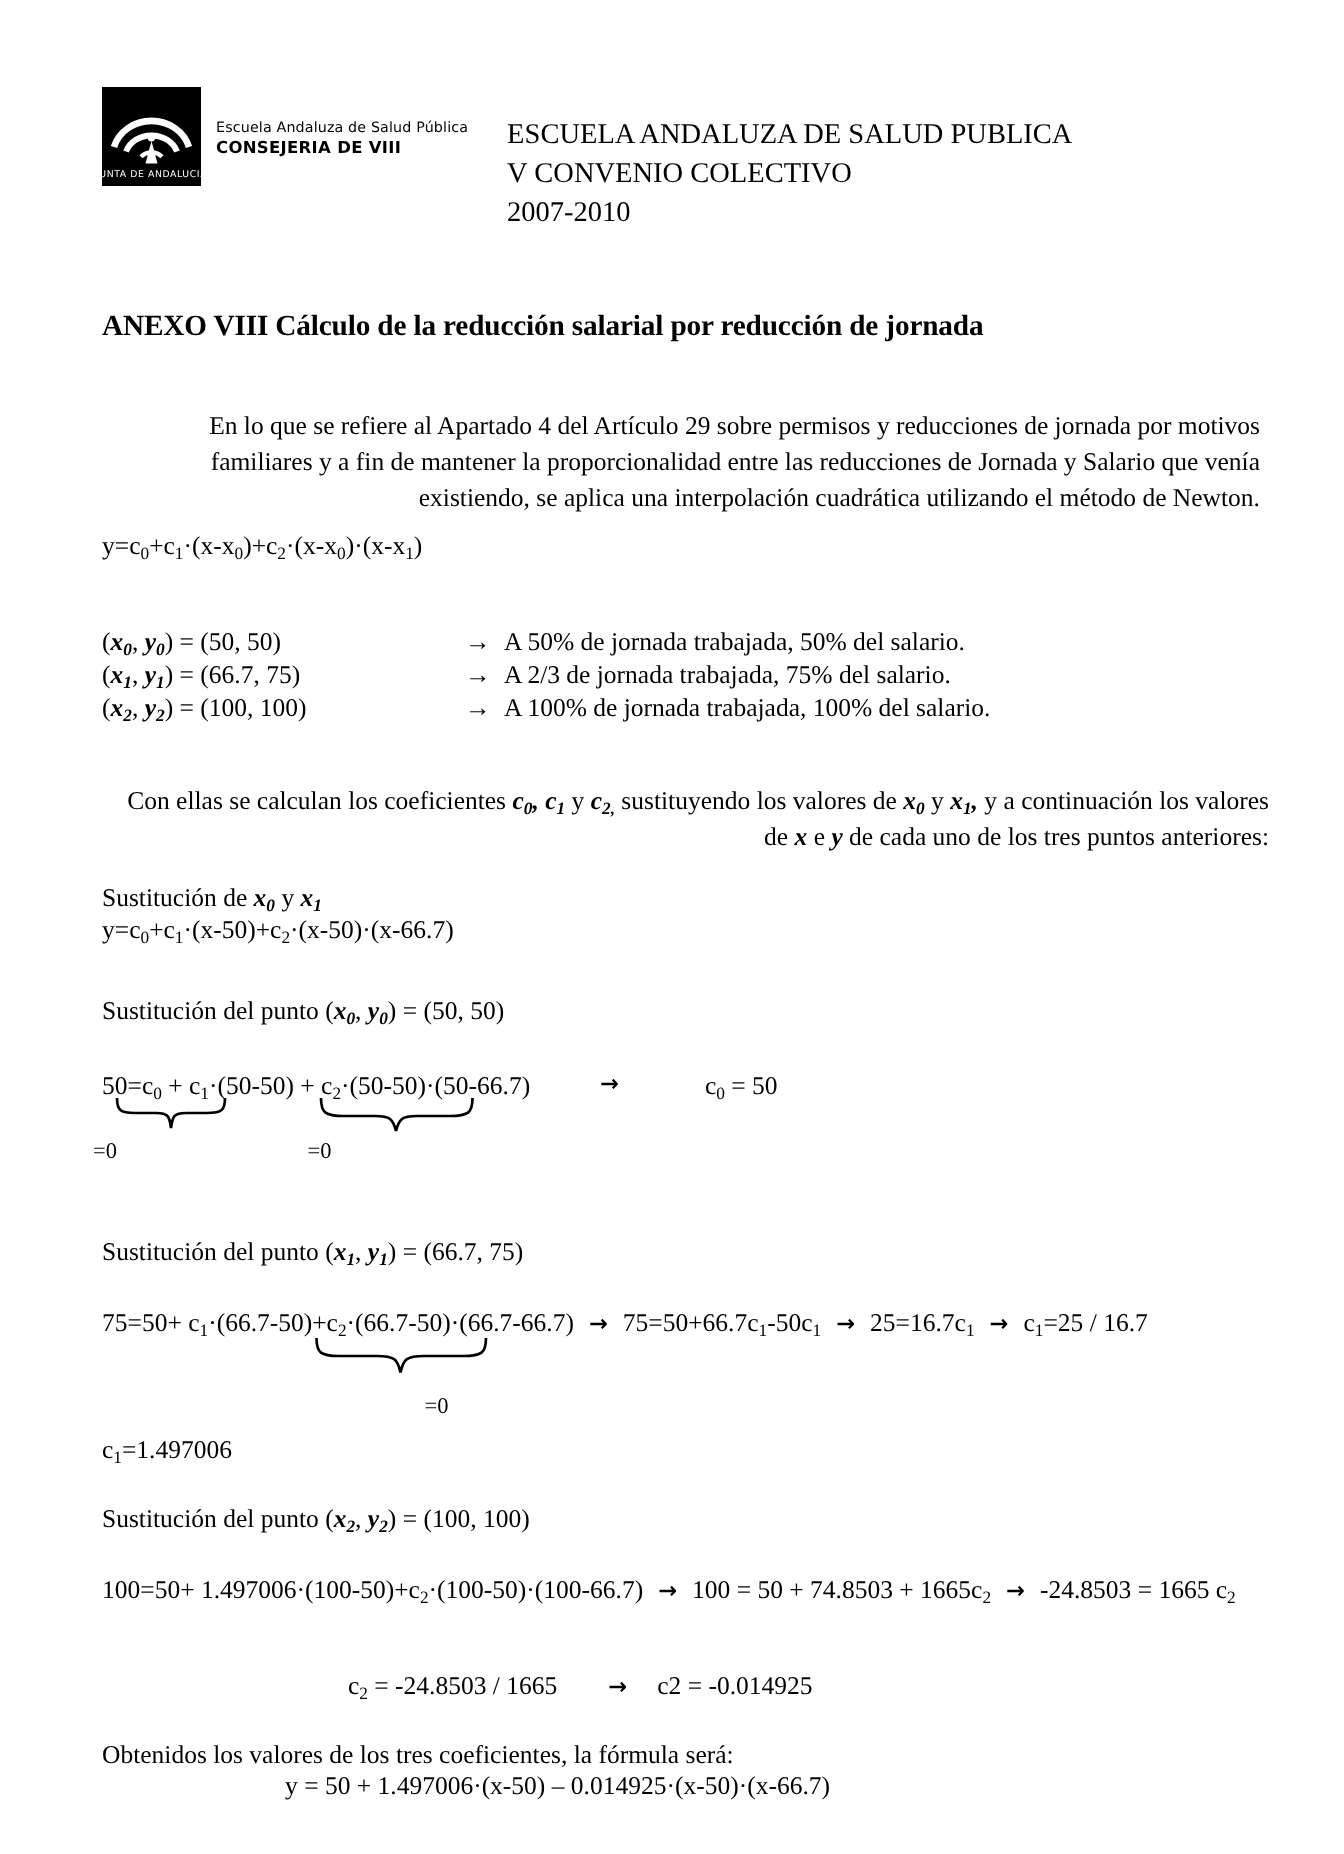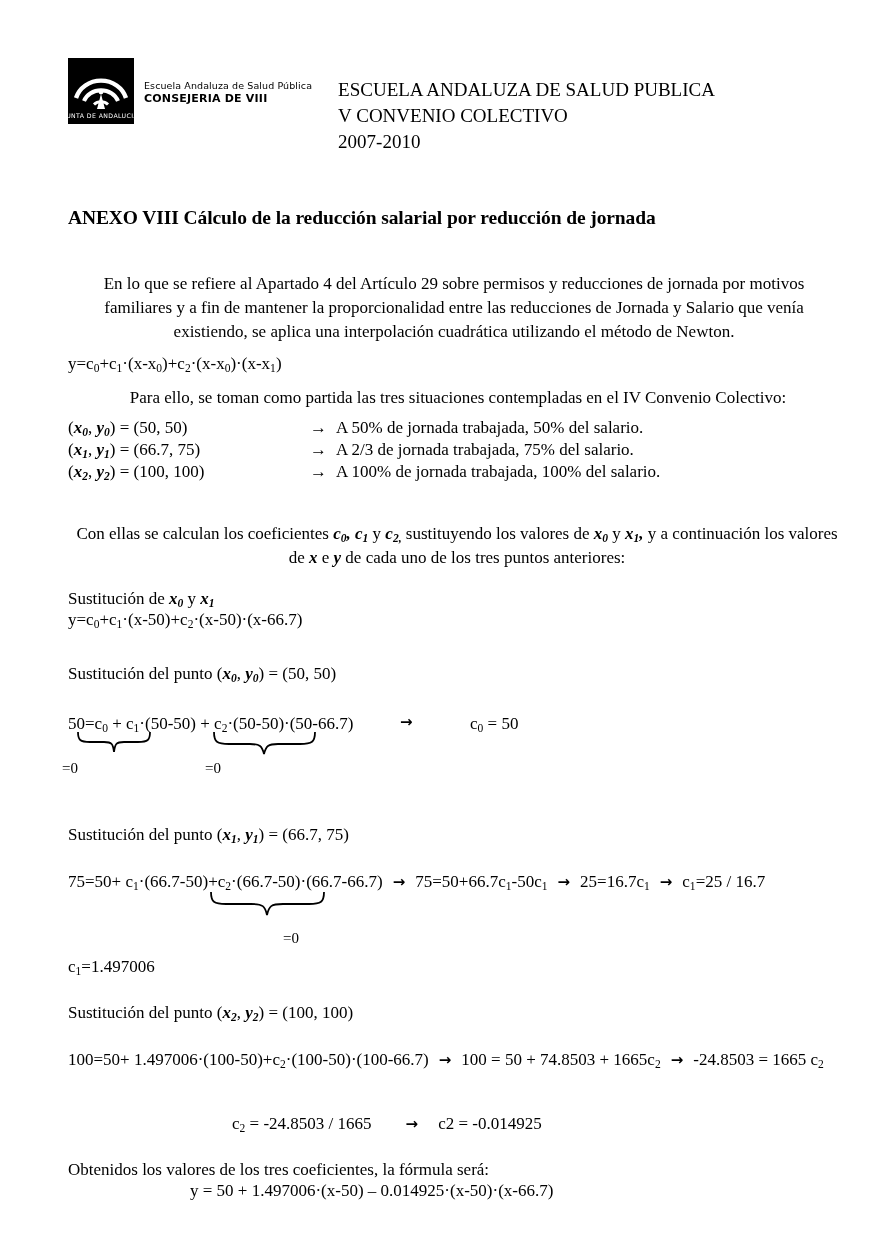--- a/index.html
+++ b/index.html
@@ -75,21 +75,21 @@
     top: 207px;
     font-size: 19.5px;
     font-weight: bold;
     letter-spacing: -0.1px;
     white-space: nowrap;
   }
   .para {
     position: absolute;
     font-size: 17px;
     line-height: 1.42;
-    text-align: center;
+    text-align: right;
   }
   .mono-eq {
     position: absolute;
     font-size: 17px;
     line-height: 1.42;
     white-space: nowrap;
   }
   .wrap-eq {
     position: absolute;
     font-size: 17px;
@@ -197,21 +197,20 @@
   </div>
 
   <div class="doc-title">ANEXO VIII Cálculo de la reducción salarial por reducción de jornada</div>
 
   <div class="para" id="intro">En lo que se refiere al Apartado 4 del Artículo 29 sobre permisos y reducciones de jornada por motivos familiares y a fin de mantener la proporcionalidad entre las reducciones de Jornada y Salario que venía existiendo, se aplica una interpolación cuadrática utilizando el método de Newton.</div>
 
   <div class="mono-eq" id="formula-newton">
     y=c<sub>0</sub>+c<sub>1</sub>·(x-x<sub>0</sub>)+c<sub>2</sub>·(x-x<sub>0</sub>)·(x-x<sub>1</sub>)
   </div>
 
-  <div class="para" id="para-ello">Para ello, se toman como partida las tres situaciones contempladas en el IV Convenio Colectivo:</div>
 
   <table class="points">
     <tbody>
         <tr class="r0">
       <td class="lhs">
         (<i class="mvar">x<sub>0</sub></i>, <i class="mvar">y<sub>0</sub></i>) = (50, 50)
       </td>
       <td class="arr">→</td>
       <td>A 50% de jornada trabajada, 50% del salario.</td>
     </tr>

